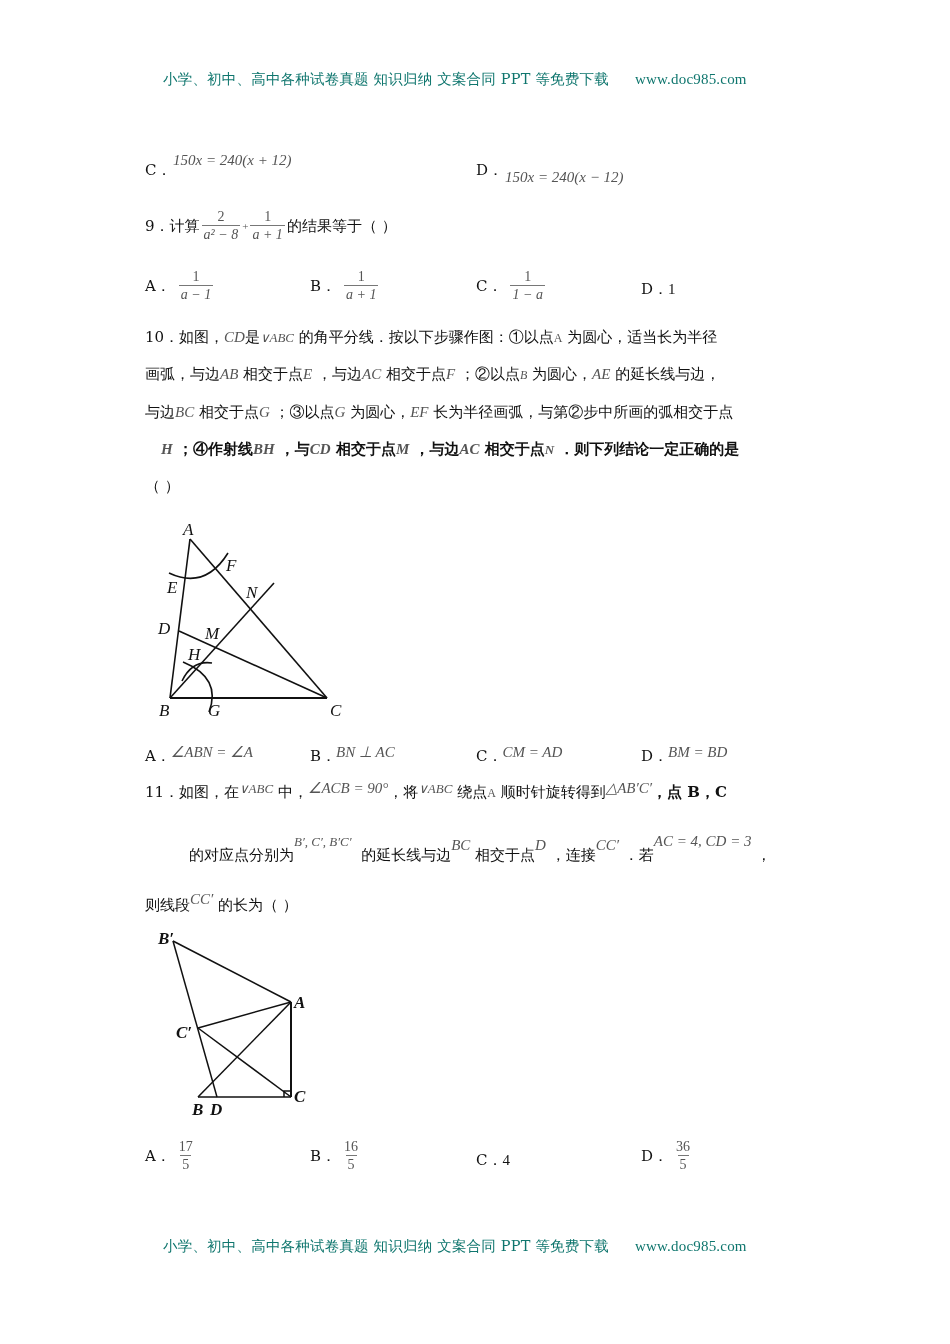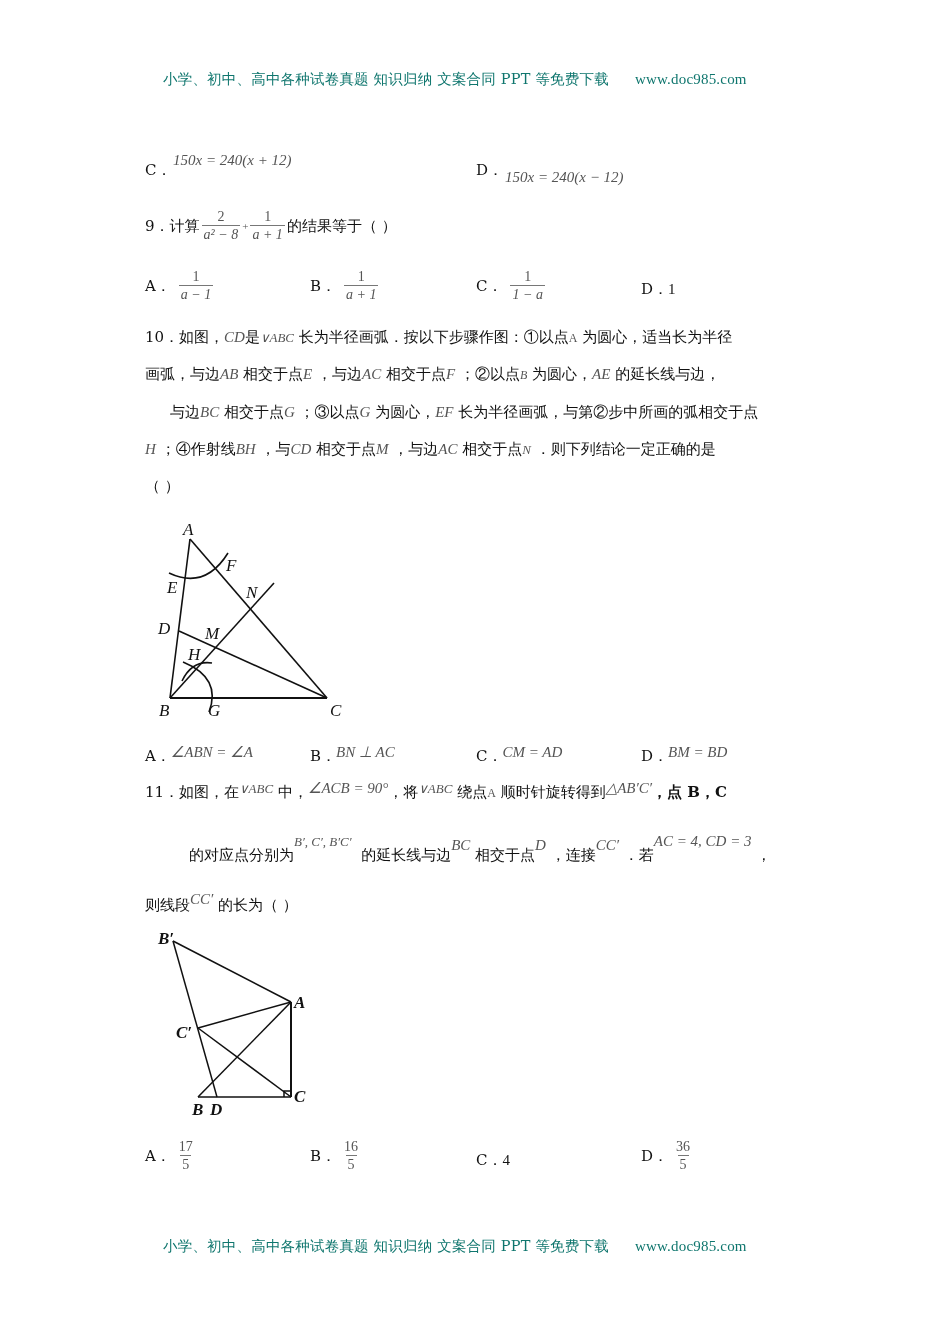--- a/index.html
+++ b/index.html
@@ -72,29 +72,29 @@
   <span class="frac" style="margin-left:8px;">
     <span class="num">1</span>
     <span class="den"><i>1 − a</i></span>
   </span>
 </div>
 <div class="abs txt" style="left:641px; top:279px;">
   <span>D．</span><span class="lbl">1</span>
 </div>
 
 <div class="abs txt" style="left:145px; top:327px;">
-  <span>10．</span><span>如图，</span><span class="m">CD</span><span>是</span><span class="m" style="font-size:13px;">∨ABC</span>&nbsp;<span>长为半径画弧．按以下步骤作图：①以点</span><span class="mu" style="font-size:12px;">A</span>&nbsp;<span>为圆心，适当长为半径</span>
+  <span>10．</span><span>如图，</span><span class="m">CD</span><span>是</span><span class="m" style="font-size:13px;">∨ABC</span>&nbsp;<span>的角平分线．按以下步骤作图：①以点</span><span class="mu" style="font-size:12px;">A</span>&nbsp;<span>为圆心，适当长为半径</span>
 </div>
 <div class="abs txt" style="left:145px; top:364px;">
   <span>画弧，与边</span><span class="m">AB</span>&nbsp;<span>相交于点</span><span class="m">E</span>&nbsp;<span>，与边</span><span class="m">AC</span>&nbsp;<span>相交于点</span><span class="m">F</span>&nbsp;<span>；②以点</span><span class="m" style="font-size:12px;">B</span>&nbsp;<span>为圆心，</span><span class="m">AE</span>&nbsp;<span>的延长线与边，</span>
 </div>
-<div class="abs txt" style="left:145px; top:402px;margin-left:25px;">
+<div class="abs txt" style="left:145px; top:402px;">
   <span>与边</span><span class="m">BC</span>&nbsp;<span>相交于点</span><span class="m">G</span>&nbsp;<span>；③以点</span><span class="m">G</span>&nbsp;<span>为圆心，</span><span class="m">EF</span>&nbsp;<span>长为半径画弧，与第②步中所画的弧相交于点</span>
 </div>
-<div class="abs txt" style="left:145px; top:439px;">
+<div class="abs txt" style="left:161px; top:439px;font-weight:bold;">
   <span class="m">H</span>&nbsp;<span>；④作射线</span><span class="m">BH</span>&nbsp;<span>，与</span><span class="m">CD</span>&nbsp;<span>相交于点</span><span class="m">M</span>&nbsp;<span>，与边</span><span class="m">AC</span>&nbsp;<span>相交于点</span><span class="m" style="font-size:13px;">N</span>&nbsp;<span>．则下列结论一定正确的是</span>
 </div>
 <div class="abs txt" style="left:145px; top:476px;">
   <span>（    ）</span>
 </div>
 
 <svg class="abs" style="left:0; top:0;" width="950" height="1344">
   <g stroke="#111" stroke-width="1.6" fill="none">
 
     <line x1="190" y1="539" x2="170" y2="698"></line>

